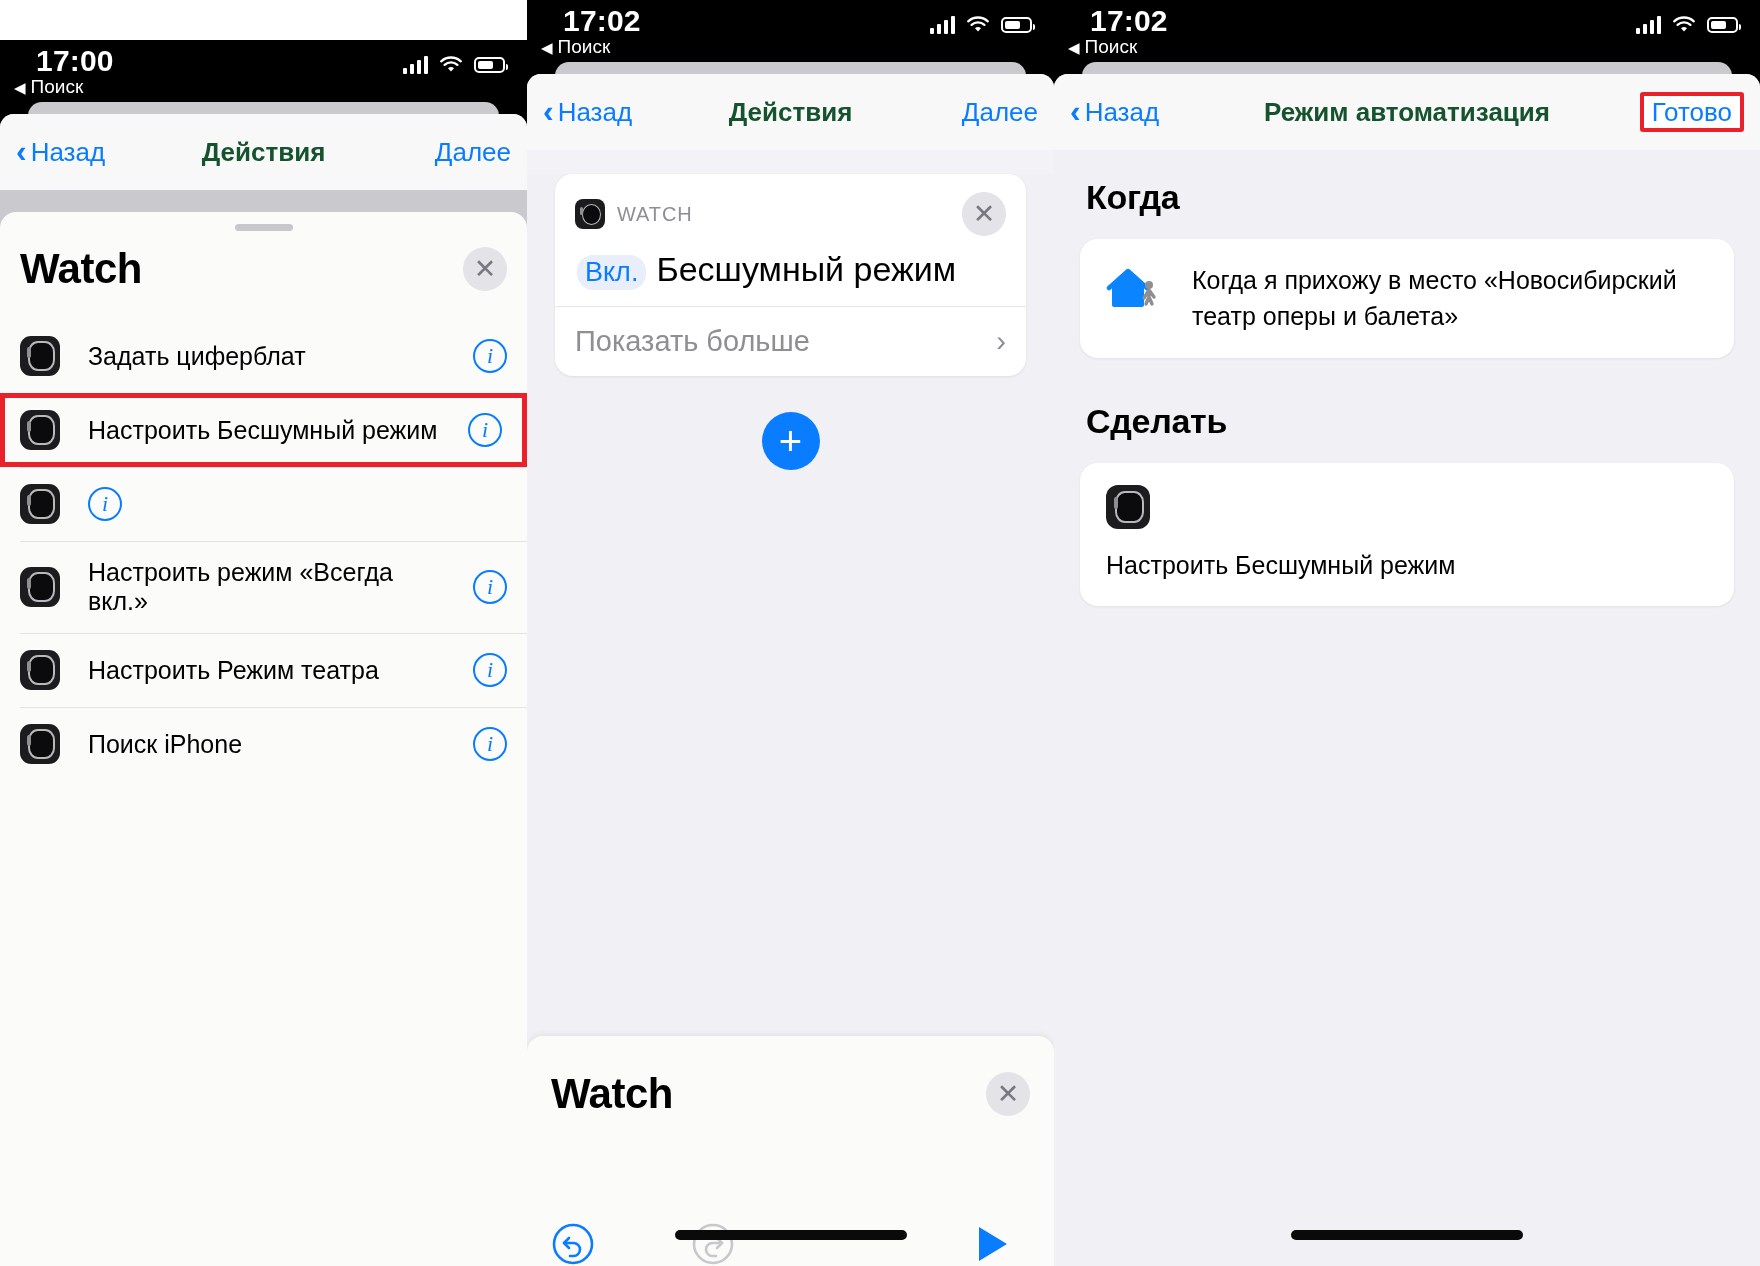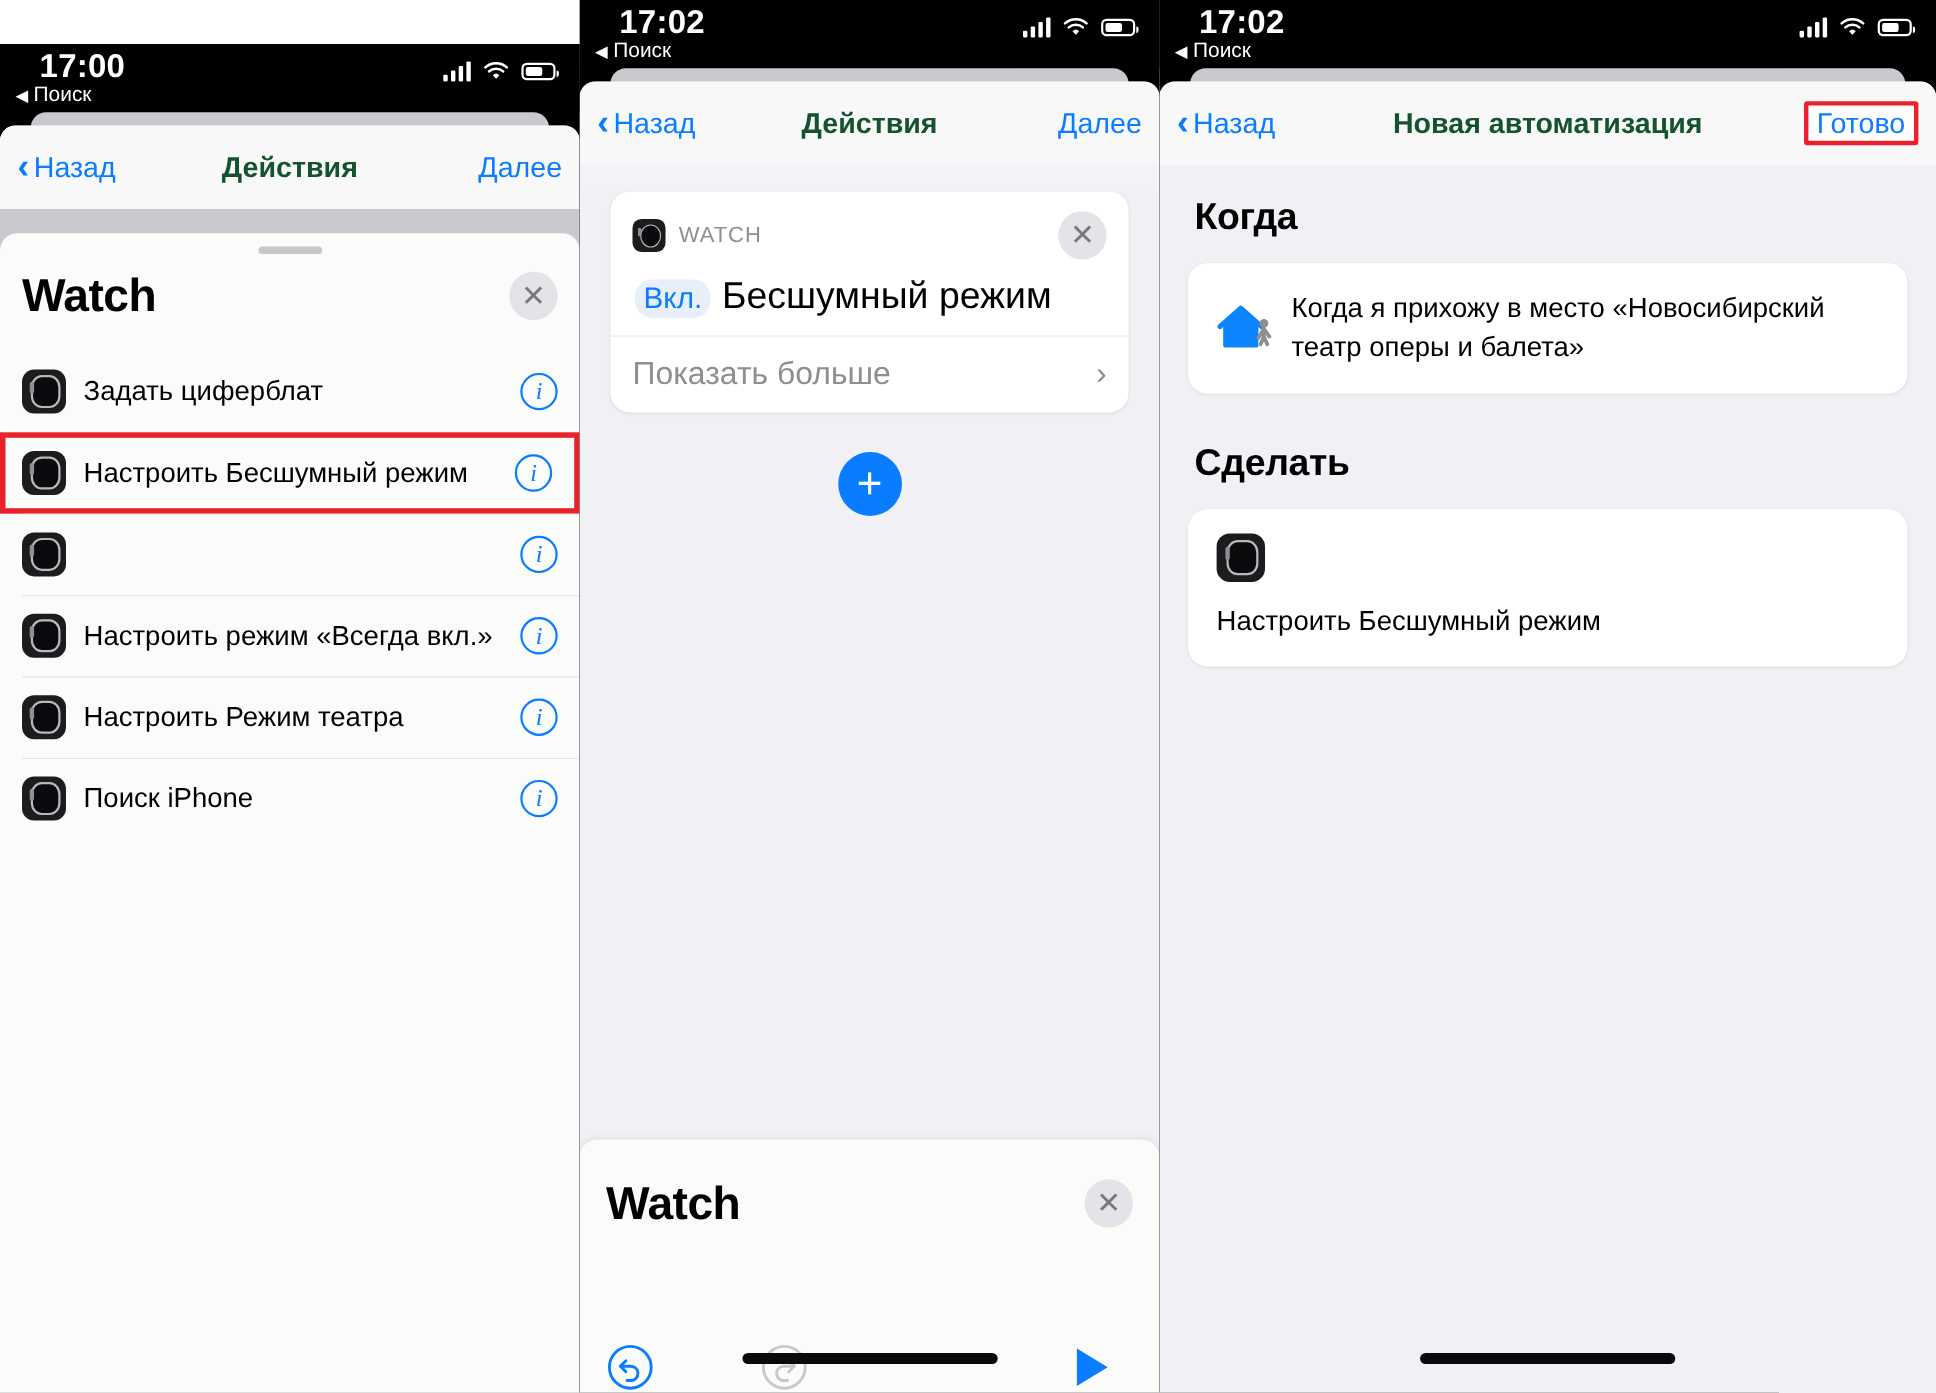--- a/index.html
+++ b/index.html
@@ -107,22 +107,22 @@
     padding: 14px 20px 10px 20px;
   }
   .picker-title { font-size: 42px; font-weight: 700; letter-spacing: -.5px; color: #000; }
   .close-round {
     width: 44px; height: 44px; border-radius: 50%;
     background: #e3e3e8; display: flex; align-items: center; justify-content: center;
     color: #787880; font-size: 27px; font-weight: 500; line-height: 1;
   }
   .rows { margin-top: 16px; }
   .row {
-    display: flex; align-items: center; gap: 16px;
-    padding: 17px 20px 17px 20px; position: relative; justify-content: space-between;
+    display: flex; align-items: center; gap: 28px;
+    padding: 17px 20px 17px 20px; position: relative;
   }
   .row + .row::before {
     content:''; position:absolute; left: 20px; right: 0; top: 0; height: 1px;
     background: #e4e4e7;
   }
   .row.highlight {
     border: 5px solid #e8212a; margin: 0 0 0 0; padding: 12px 20px 12px 15px;
   }
   .row.highlight::before { display: none; }
   .row-label { flex: 1; font-size: 25px; color: #000; }
@@ -208,21 +208,21 @@
   .body3 { position: relative; height: 100%; background: #f1f1f5; padding: 0 26px; }
   .section-title {
     font-size: 34px; font-weight: 700; color: #000;
     padding: 28px 6px 0 6px; letter-spacing: -.3px;
   }
   .card3 {
     background: #fff; border-radius: 18px; margin-top: 22px;
     box-shadow: 0 1px 3px rgba(0,0,0,.07);
     padding: 24px 26px;
   }
-  .trig-row { display: flex; align-items: center; gap: 10px; }
+  .trig-row { display: flex; align-items: flex-start; gap: 28px; }
   .trig-icon { width: 58px; height: 54px; flex: 0 0 auto; position: relative; }
   .trig-text { font-size: 25px; line-height: 1.42; color: #000; }
   .act-card { padding: 22px 26px 26px 26px; }
   .act-label { font-size: 25px; color: #000; margin-top: 22px; }
 </style>
 </head>
 <body>
 
 <div class="stage">
 
@@ -438,21 +438,21 @@
     </div>
 
     <div class="sheet-stack" style="height:1204px;">
       <div class="sheet-behind"></div>
       <div class="screen">
         <div class="navbar">
           <div class="nav-btn">
             <span class="chev">‹</span>
             <span>Назад</span>
           </div>
-          <div class="nav-title">Новая автоматизация</div>
+          <div class="nav-title">Режим автоматизация</div>
           <div class="nav-right boxed">Готово</div>
         </div>
 
         <div class="body3">
           <div class="section-title">Когда</div>
           <div class="card3">
             <div class="trig-row">
               <span class="trig-icon">
                 <svg width="58" height="54" viewBox="0 0 58 54">
                   <path d="M6 24L22 10l16 14v18a2 2 0 0 1-2 2H8a2 2 0 0 1-2-2V24z" fill="#0a84ff"></path>

